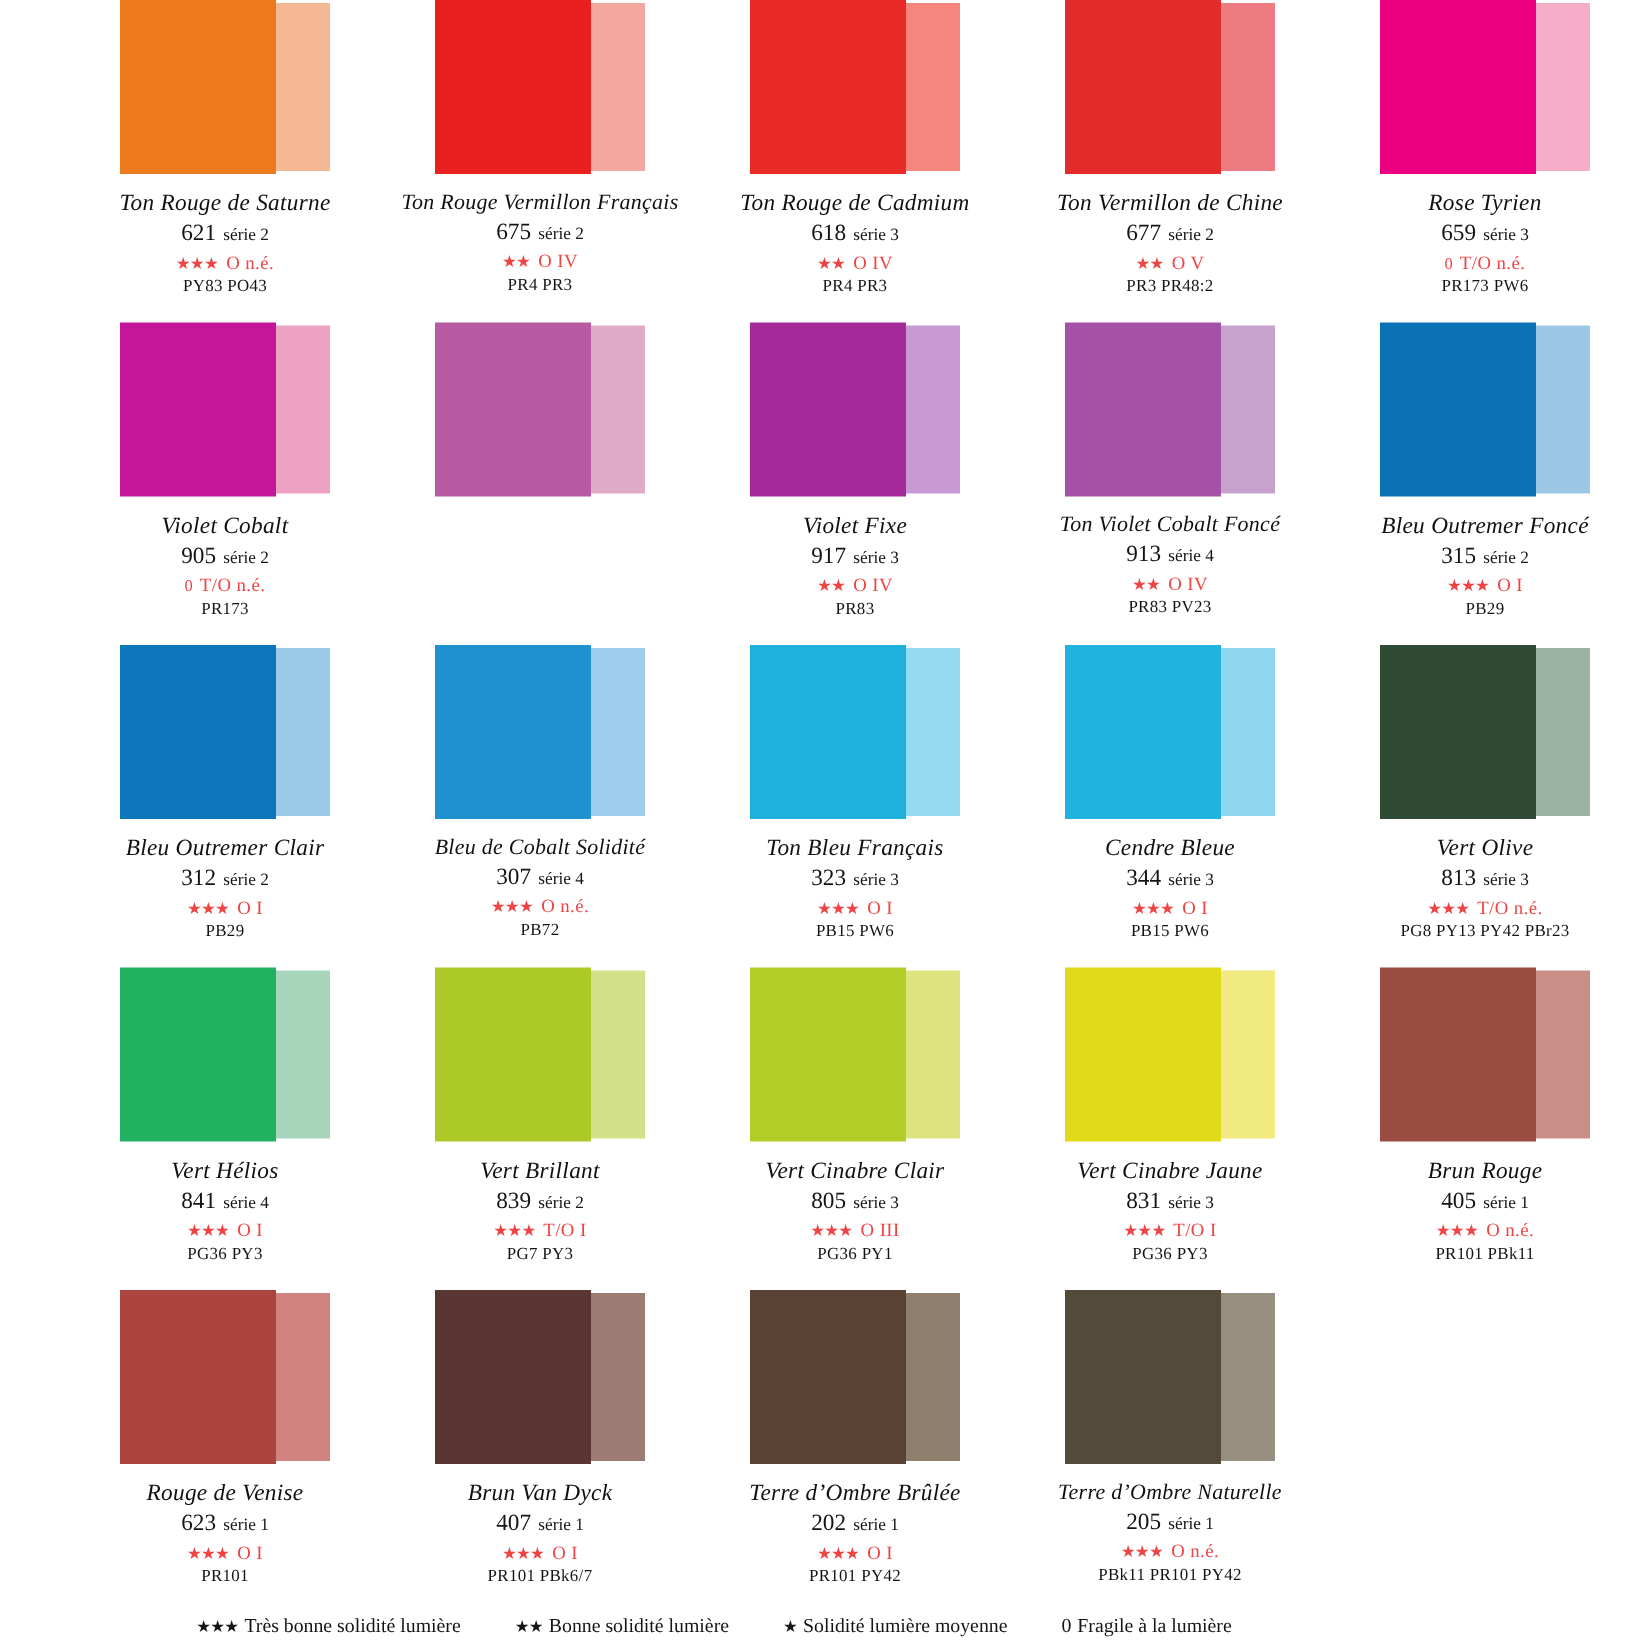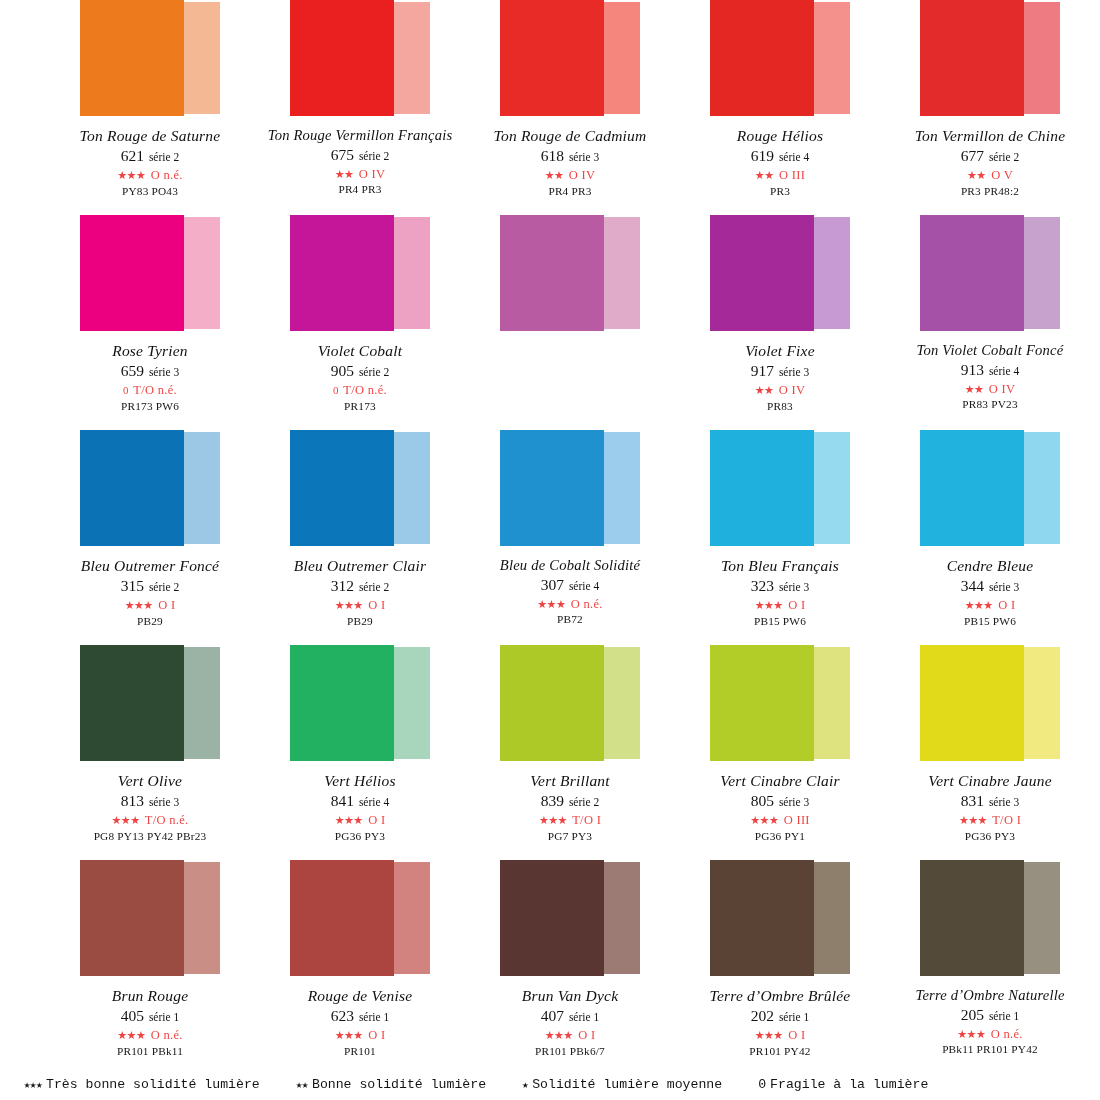--- a/index.html
+++ b/index.html
@@ -120,21 +120,20 @@
     position: absolute;
     left: 0;
     right: 0;
     bottom: 8px;
     display: flex;
     justify-content: center;
     align-items: baseline;
     gap: 36px;
     font-size: 13.2px;
     color: #141414;
-    font-family: Liberation Mono, monospace;
   }
   .legend .item {
     white-space: nowrap;
   }
   .legend .stars {
     font-size: 11px;
     letter-spacing: -0.5px;
     margin-right: 4px;
   }
   .legend .zero {
@@ -173,32 +172,20 @@
       <div class="cell">
         <div class="swatch-wrap">
           <div class="swatch-main" style="background: rgb(232, 43, 38);"></div>
           <div class="swatch-wash" style="background: rgb(244, 134, 126);"></div>
         </div>
         <div class="labels">
           <div class="pname">Ton Rouge de Cadmium</div>
           <div class="pcode"><span class="num">618</span><span class="serie"> série 3</span></div>
           <div class="prate"><span class="stars">★★</span> <span>O IV</span></div>
           <div class="ppig">PR4 PR3</div>
-        </div>
-      </div>
-      <div class="cell">
-        <div class="swatch-wrap">
-          <div class="swatch-main" style="background: rgb(229, 39, 36);"></div>
-          <div class="swatch-wash" style="background: rgb(244, 145, 140);"></div>
-        </div>
-        <div class="labels">
-          <div class="pname">Rouge Hélios</div>
-          <div class="pcode"><span class="num">619</span><span class="serie"> série 4</span></div>
-          <div class="prate"><span class="stars">★★</span> <span>O III</span></div>
-          <div class="ppig">PR3</div>
         </div>
       </div>
       <div class="cell">
         <div class="swatch-wrap">
           <div class="swatch-main" style="background: rgb(228, 43, 44);"></div>
           <div class="swatch-wash" style="background: rgb(239, 123, 130);"></div>
         </div>
         <div class="labels">
           <div class="pname">Ton Vermillon de Chine</div>
           <div class="pcode"><span class="num">677</span><span class="serie"> série 2</span></div>

